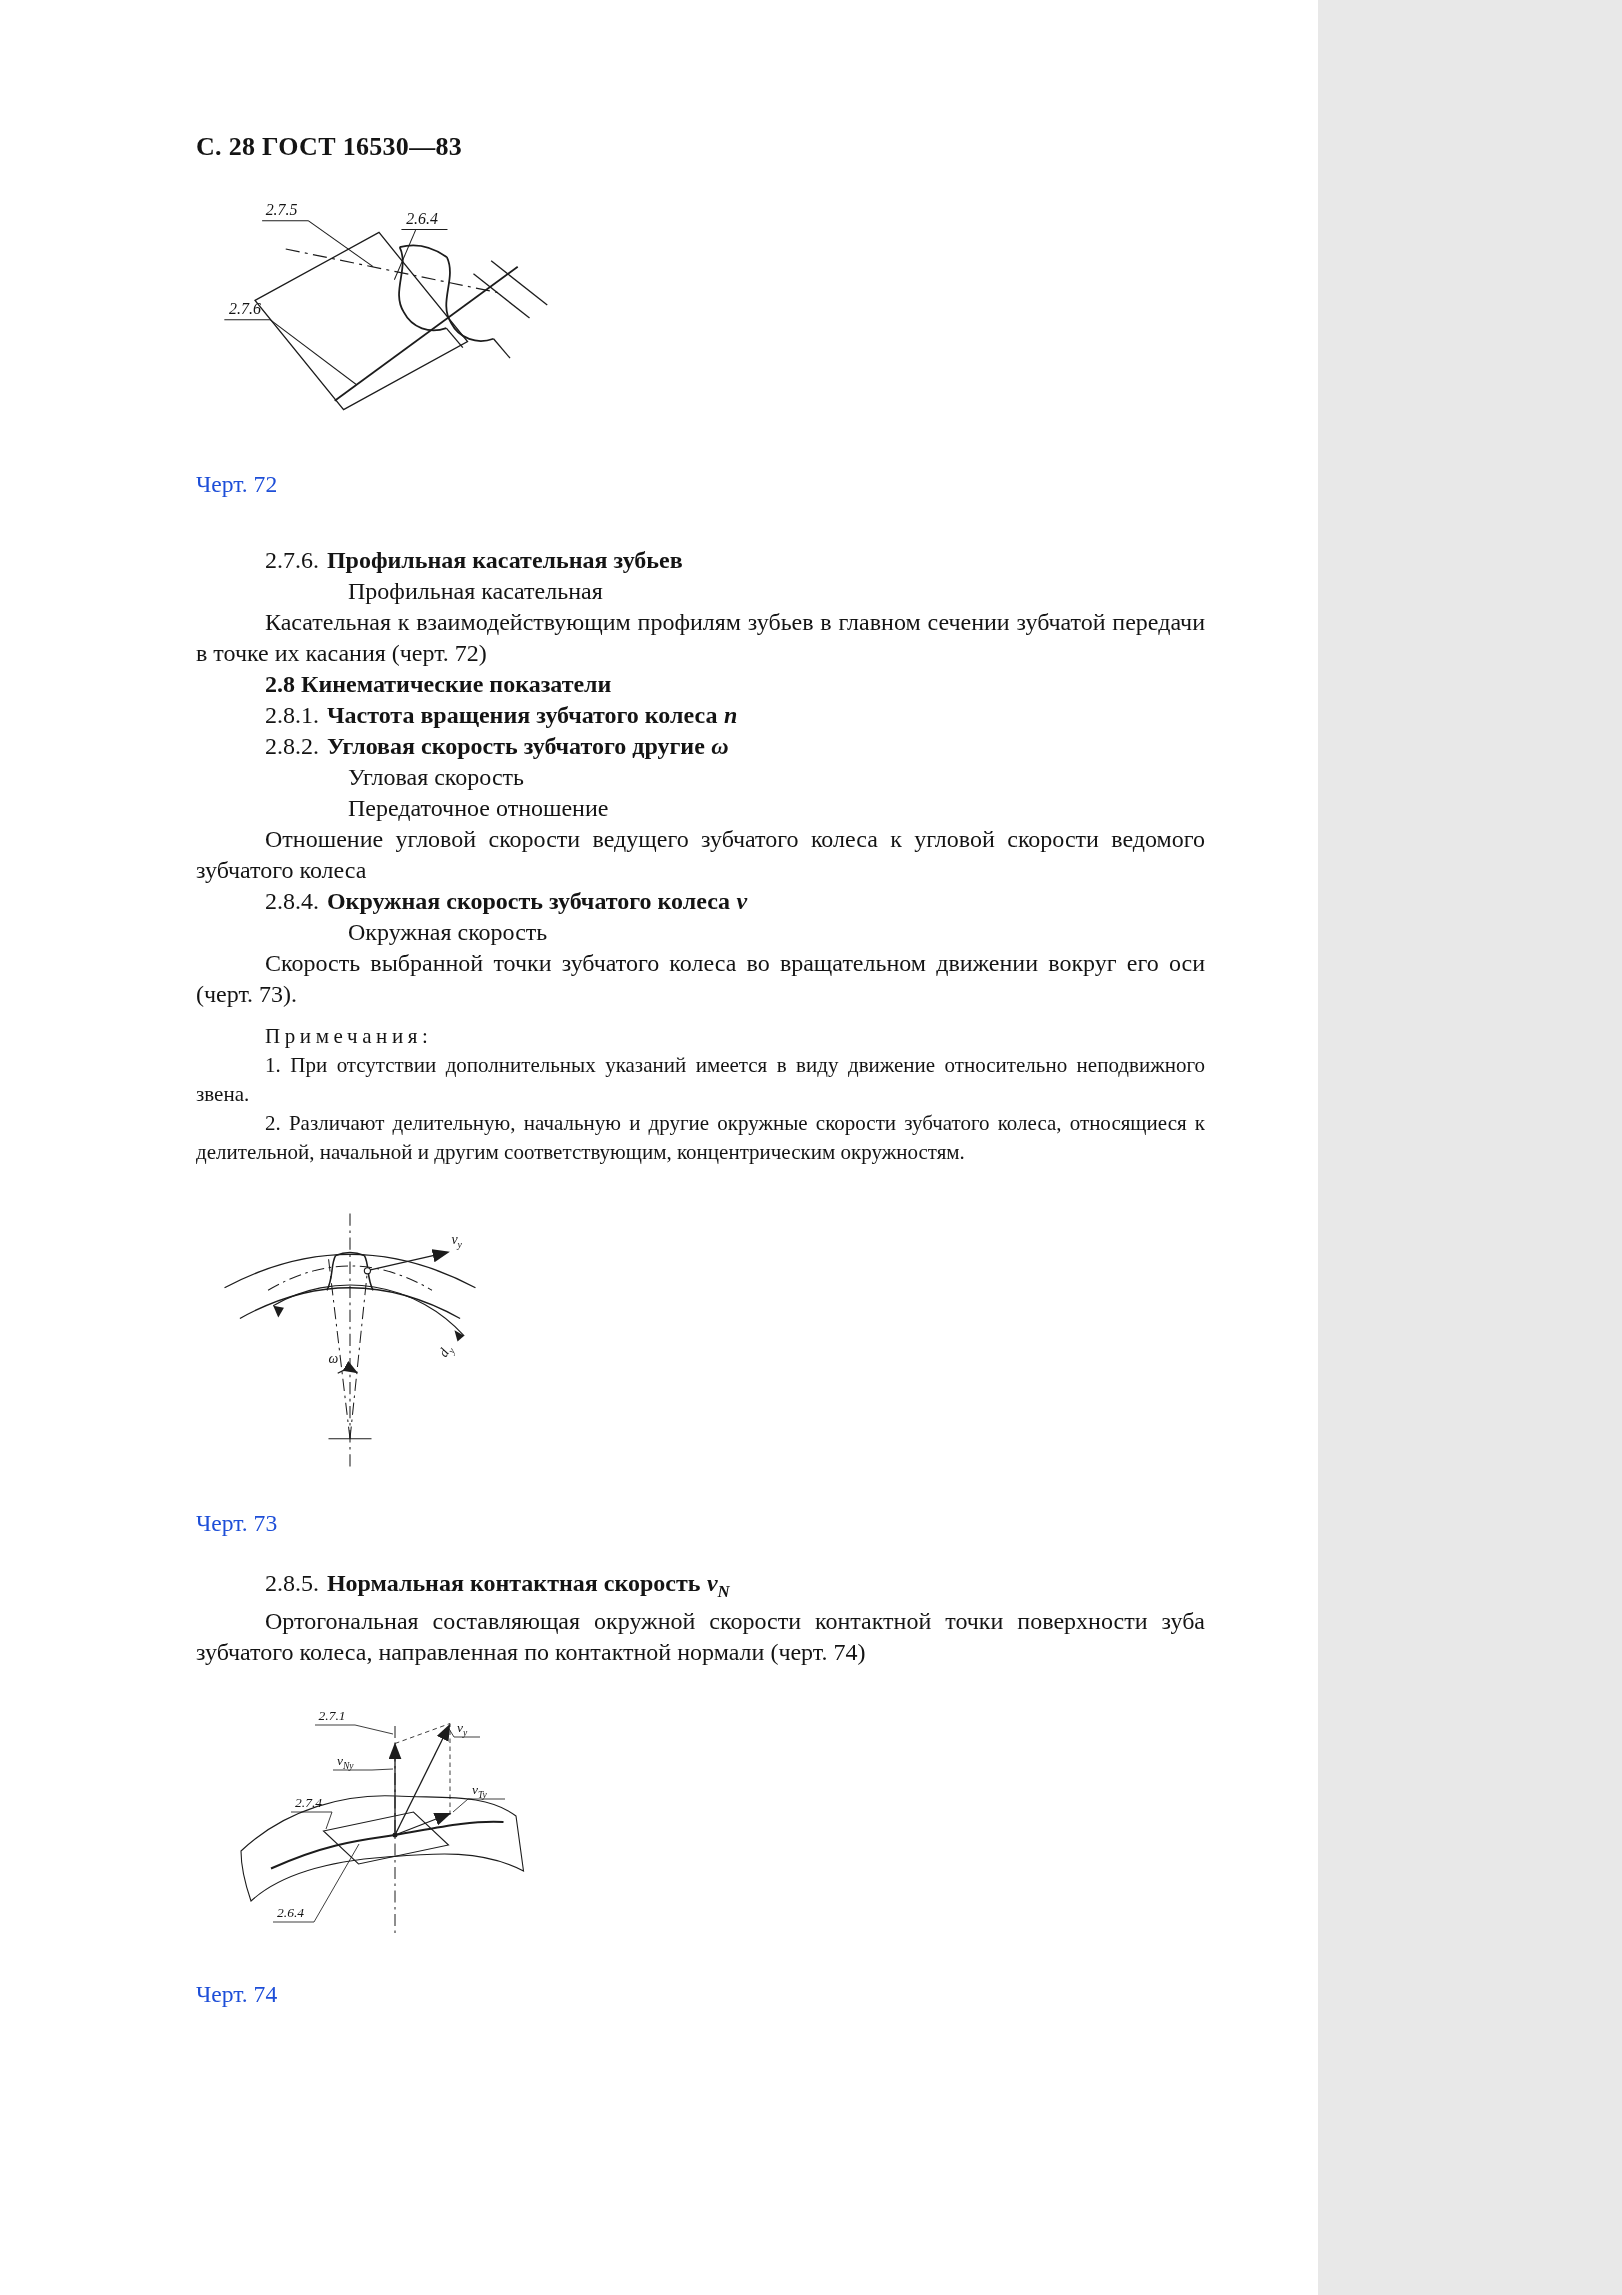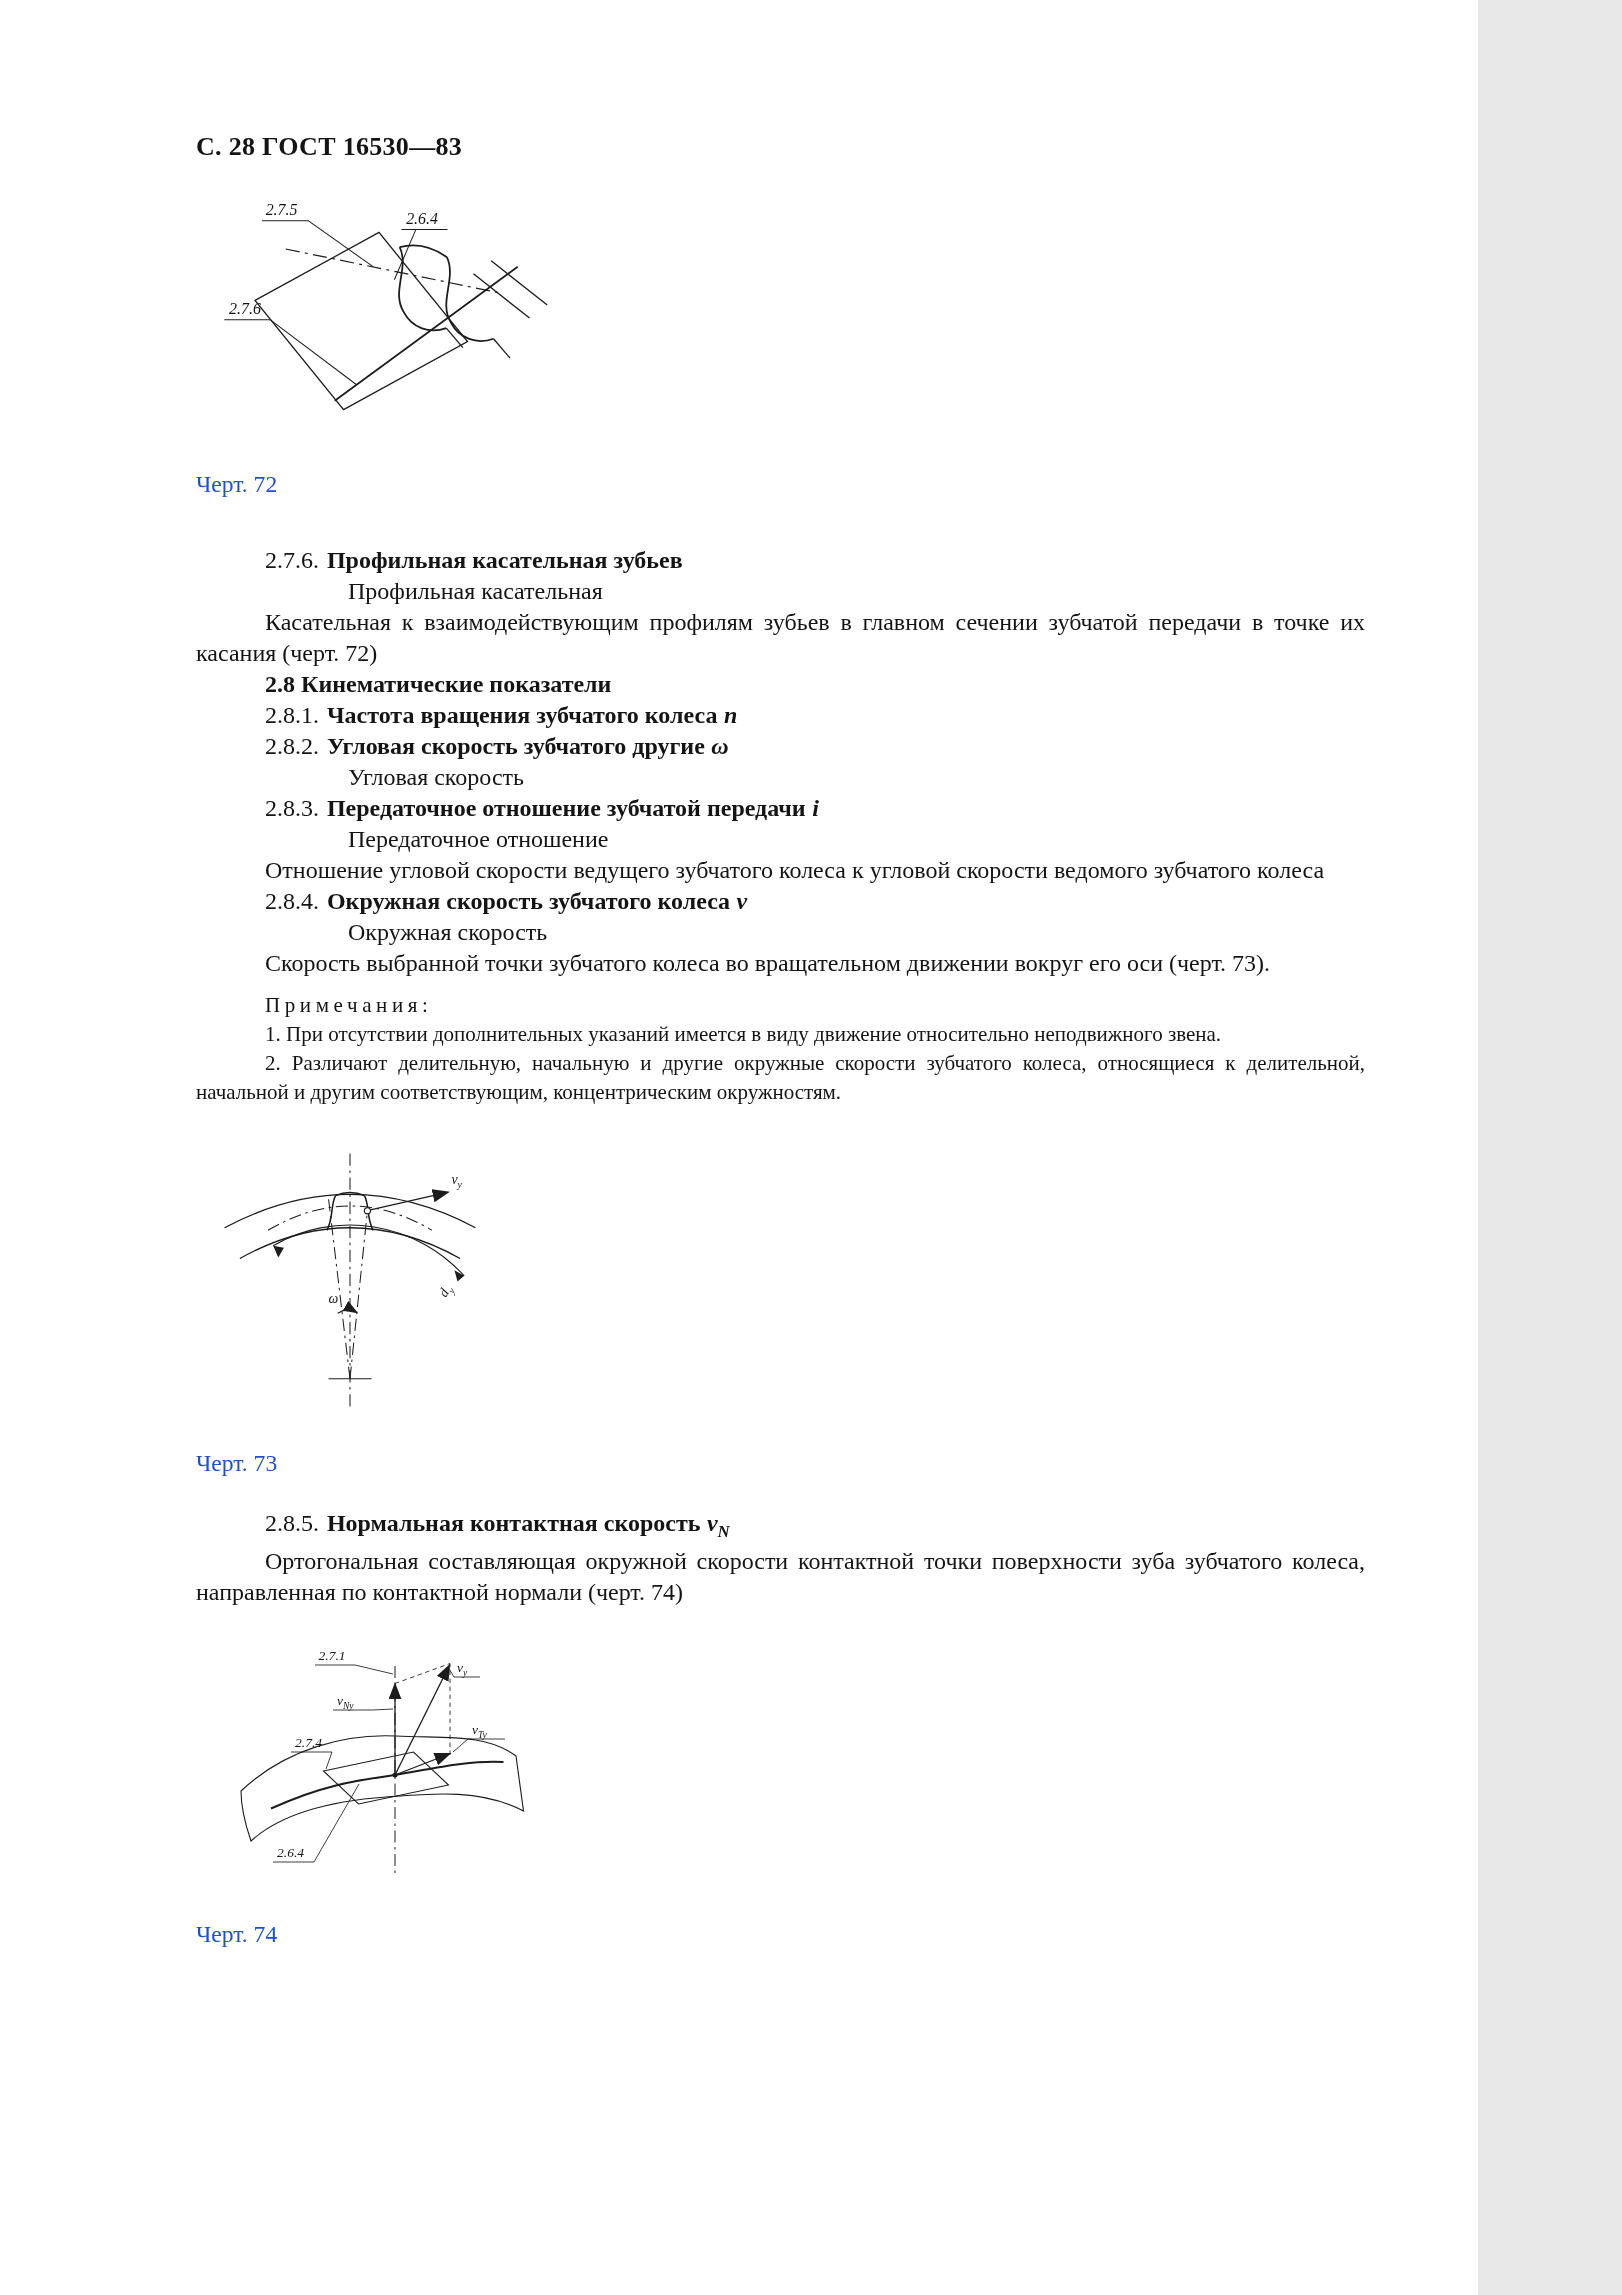--- a/index.html
+++ b/index.html
@@ -1,19 +1,19 @@
 <!DOCTYPE html>
 <html style="font-size:10.5px"><head>
 <meta charset="utf-8">
 <style>
   * { margin:0; padding:0; box-sizing:border-box; }
   html,body { background:#e8e8e8; }
   body { font-family:"Liberation Serif", serif; color:#141414; }
   .page {
-    position:relative; width:1478px; height:2295px; background:#ffffff;
+    position:relative; width:1318px; height:2295px; background:#ffffff;
     padding:131px 113px 0 196px; overflow:hidden;
   }
   .page-header { font-size:26px; font-weight:bold; line-height:31px; letter-spacing:0.3px; }
 
   .fig { width:100%; text-align:left; }
   .fig-72 { margin-top:29.4px; }
   .fig-73 { margin-top:26px; }
   .fig-74 { margin-top:23px; }
   .fig svg { display:inline-block; }
   .fig-caption { margin-top:17px; font-size:23.6px; line-height:29px; color:#1d4ed8; }
@@ -82,21 +82,20 @@
     <p class="syn">Профильная касательная</p>
     <p class="def">Касательная к взаимодействующим профилям зубьев в главном сечении зубчатой передачи в точке их касания (черт. 72)</p>
 
     <p class="heading">2.8 Кинематические показатели</p>
 
     <p class="term"><span class="num">2.8.1.</span><b>Частота вращения зубчатого колеса</b><b class="var">n</b></p>
 
     <p class="term"><span class="num">2.8.2.</span><b>Угловая скорость зубчатого другие</b><b class="var">ω</b></p>
     <p class="syn">Угловая скорость</p>
 
-    <p class="term"><span class="num">2.8.3.</span><b>Передаточное отношение зубчатой передачи</b><b class="var">i</b></p>
     <p class="syn">Передаточное отношение</p>
     <p class="def">Отношение угловой скорости ведущего зубчатого колеса к угловой скорости ведомого зубчатого колеса</p>
 
     <p class="term"><span class="num">2.8.4.</span><b>Окружная скорость зубчатого колеса</b><b class="var">v</b></p>
     <p class="syn">Окружная скорость</p>
     <p class="def">Скорость выбранной точки зубчатого колеса во вращательном движении вокруг его оси (черт. 73).</p>
 
     <div class="notes">
       <p class="notes-title">Примечания:</p>
       <p class="note">1. При отсутствии дополнительных указаний имеется в виду движение относительно неподвижного звена.</p>

